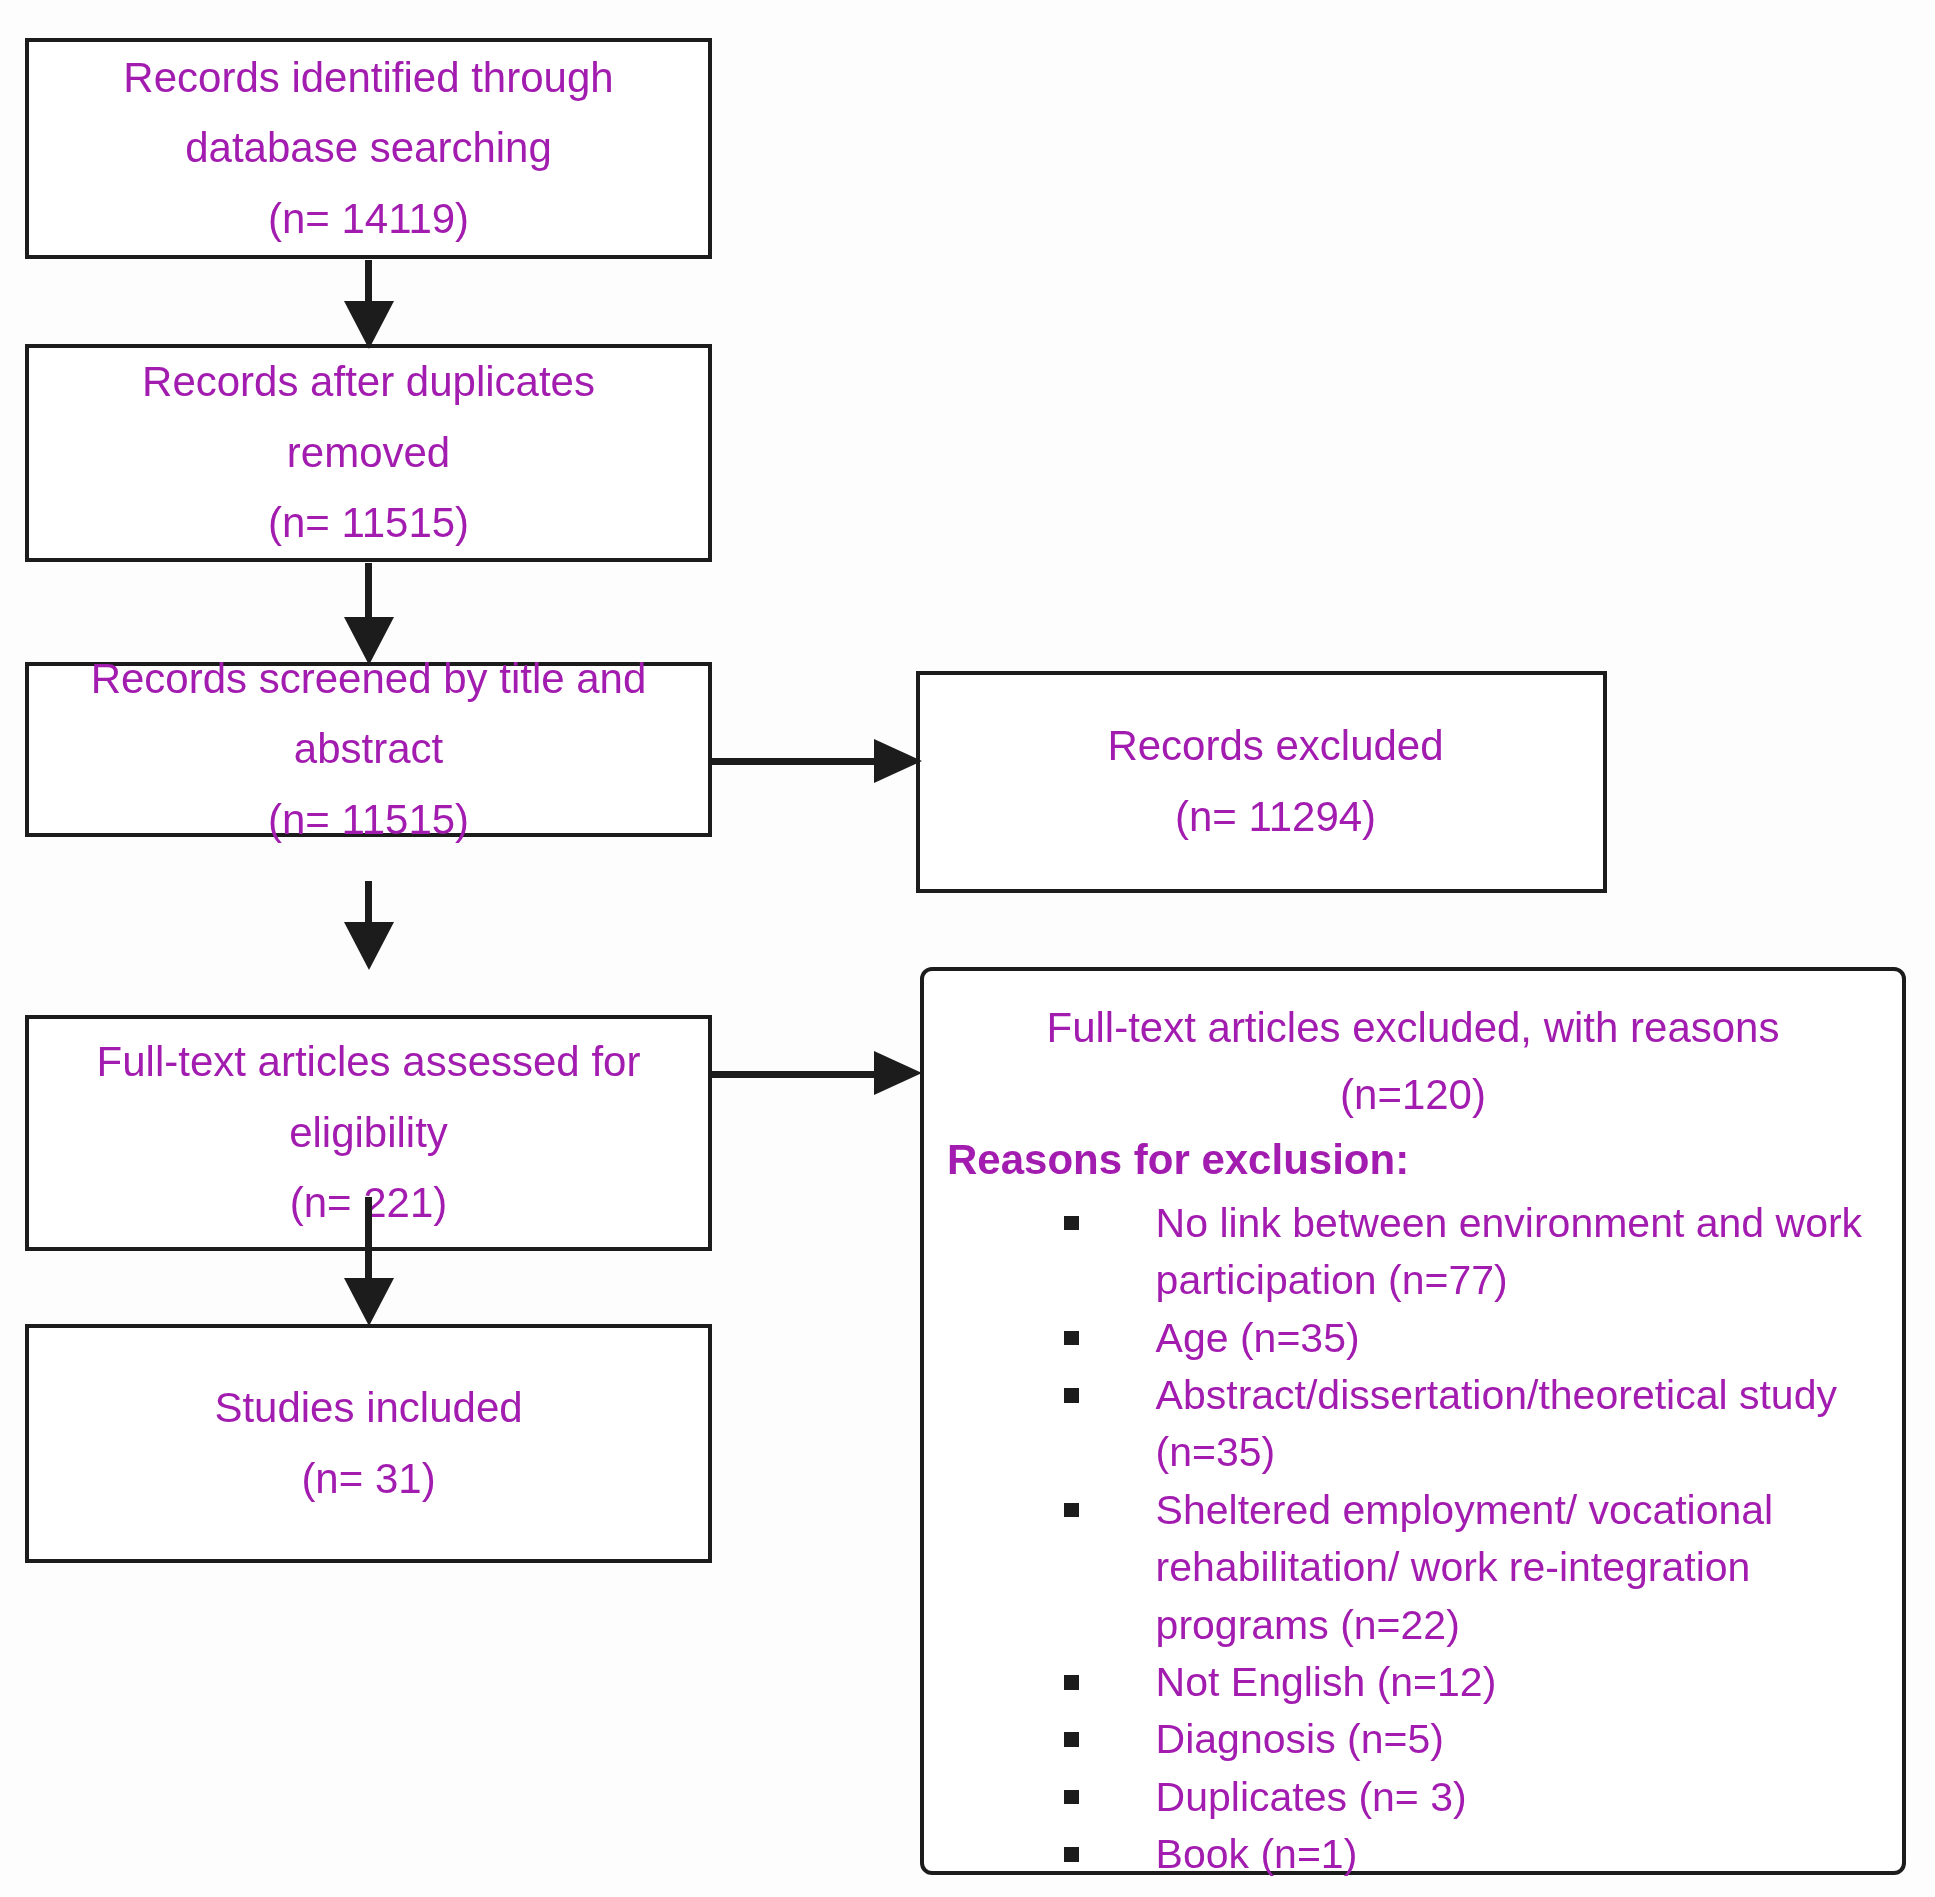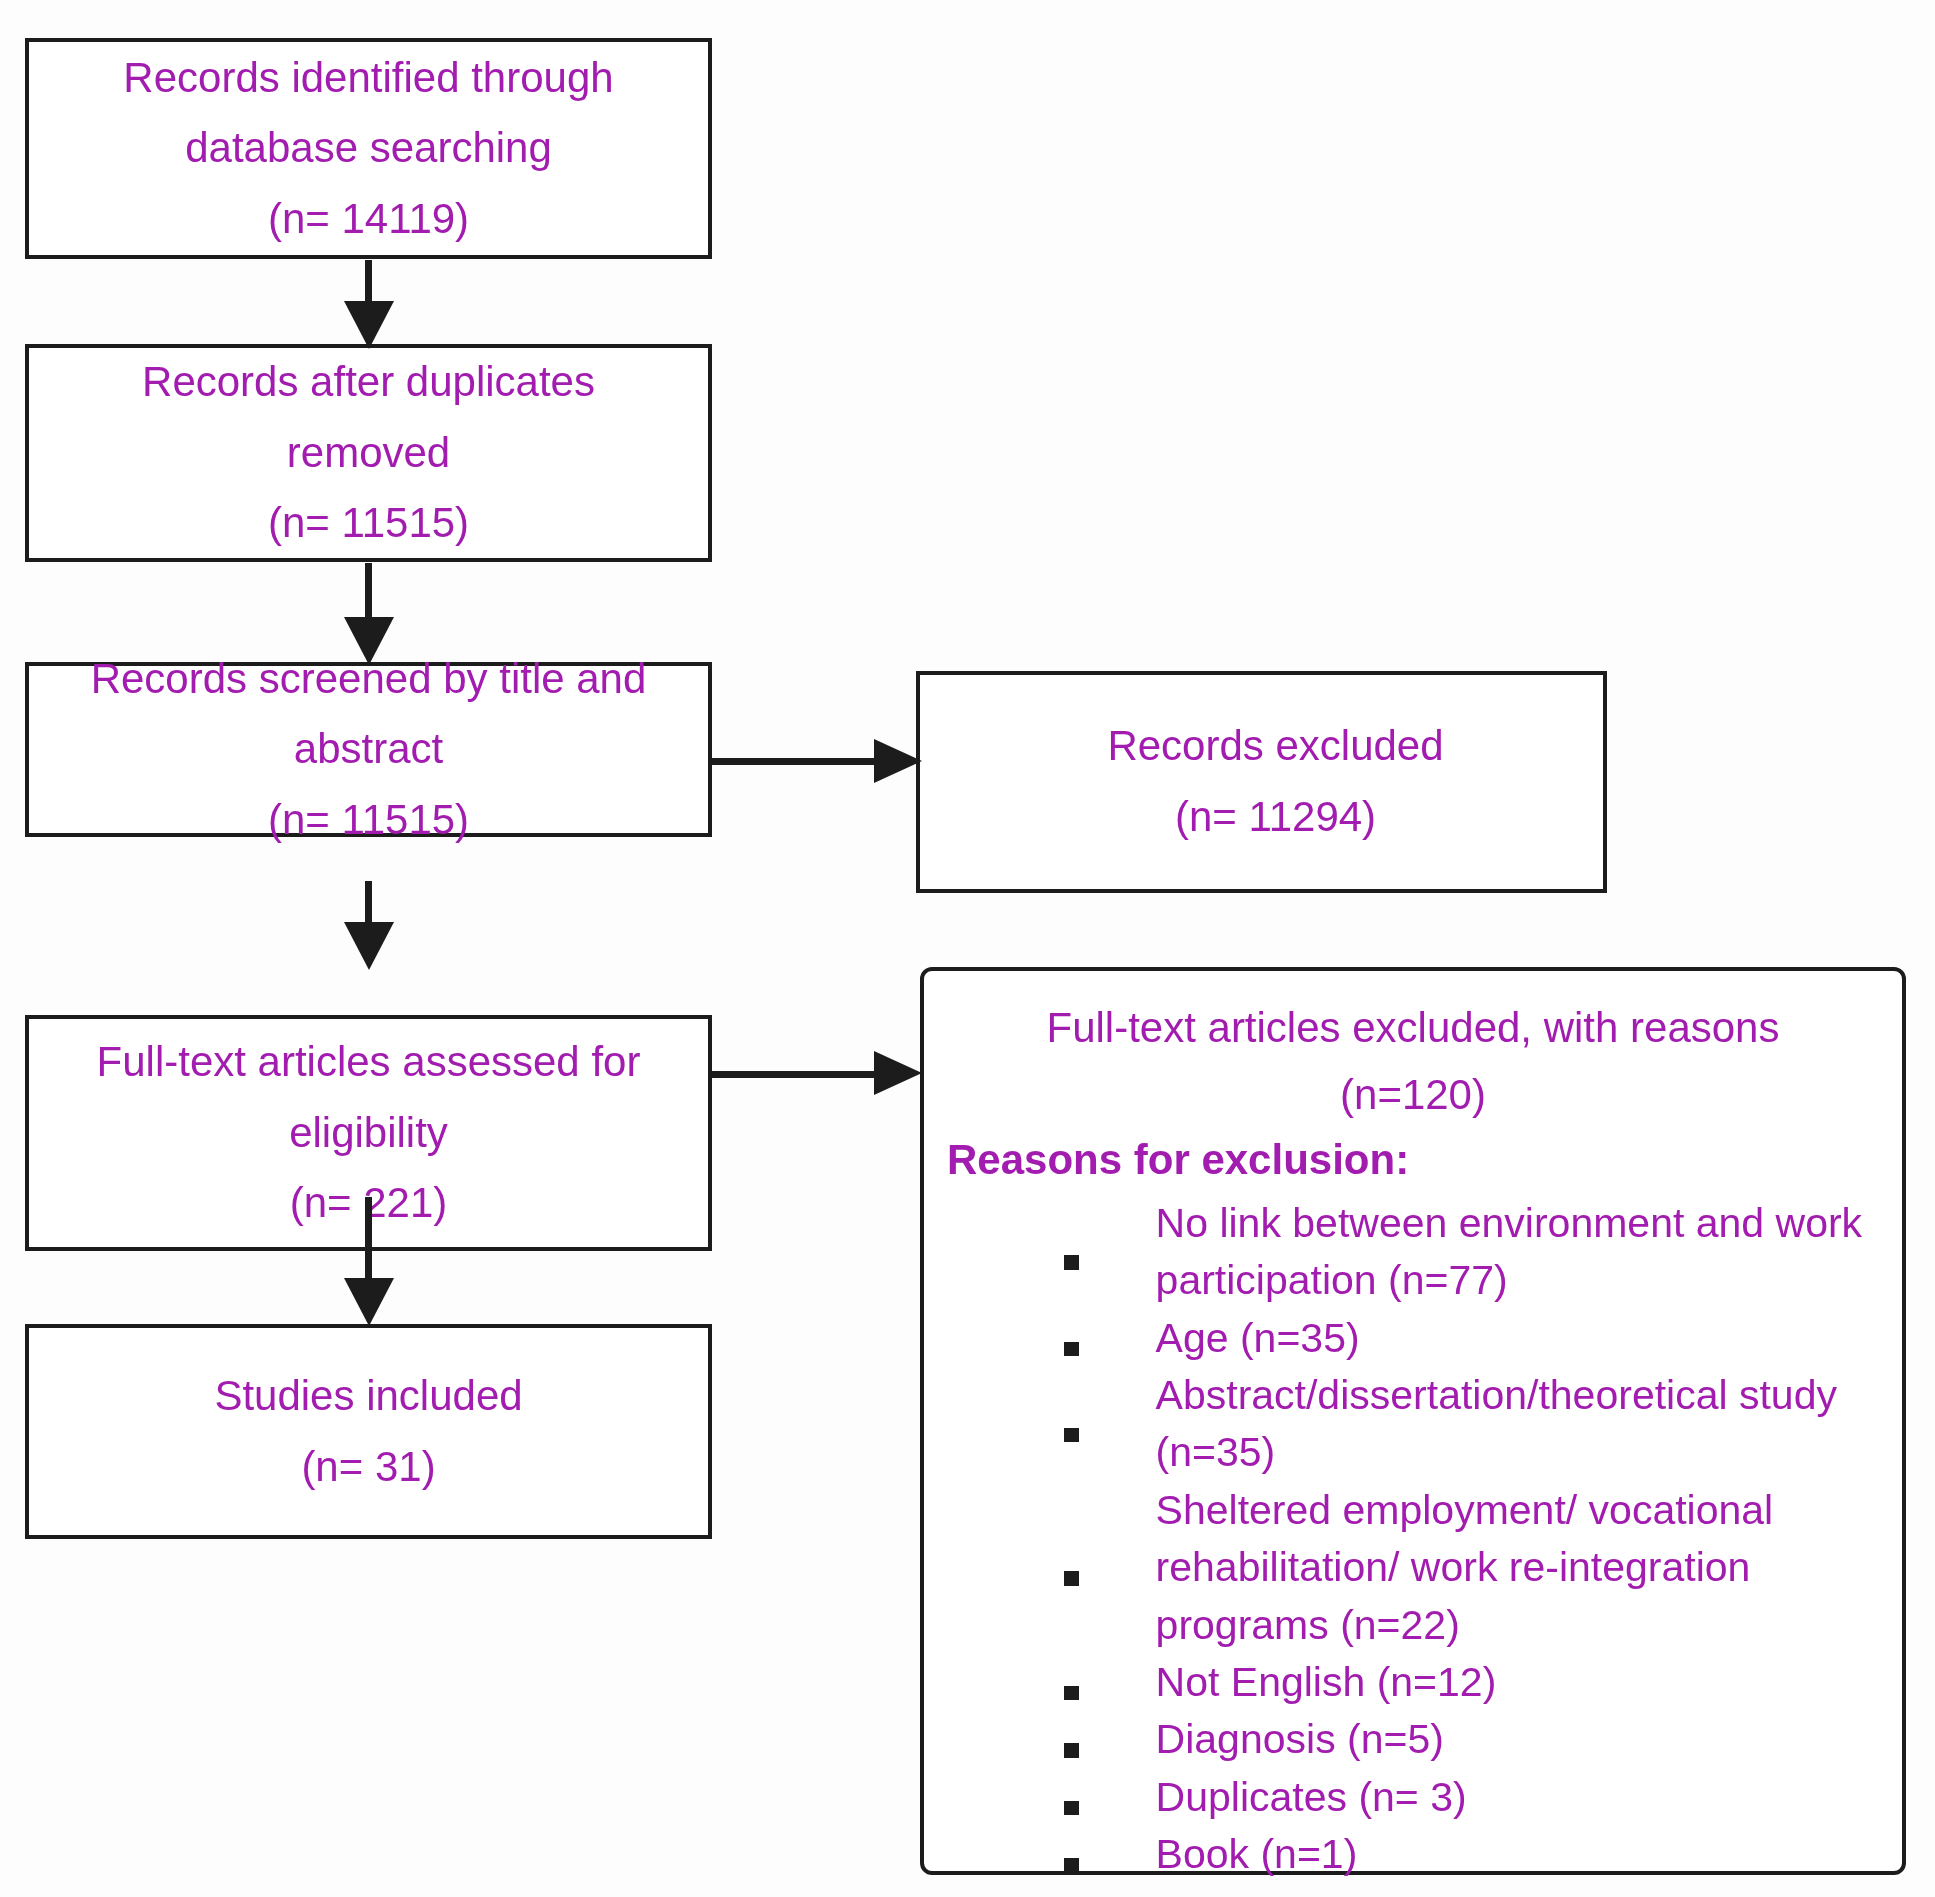--- a/index.html
+++ b/index.html
@@ -27,21 +27,21 @@
     text-align: center;
     font-size: 42px;
     line-height: 1.68;
     color: #a21caf;
   }
   .left-col { left: 25px; width: 687px; }
   #box-identified { top: 38px;   height: 221px; }
   #box-duplicates { top: 344px;  height: 218px; }
   #box-screened   { top: 662px; height: 175px; }
   #box-fulltext   { top: 967px; height: 236px; margin-top: 48px; }
-  #box-included   { top: 1324px; height: 215px; text-align: center; }
+  #box-included   { top: 1324px; height: 239px; text-align: center; }
 
   #box-excluded {
     left: 916px; top: 671px; width: 691px; height: 222px; padding-left: 28px;
   }
   #box-reasons {
     left: 920px; top: 967px; width: 986px; height: 908px;
     justify-content: flex-start;
     padding: 22.5px 0 0 0;
     border-radius: 12px;
   }
@@ -57,21 +57,21 @@
     list-style: none;
     margin: 4px 0 0 0;
     padding: 0 0 0 140px;
     align-self: flex-start;
     text-align: left;
     font-size: 41px;
     line-height: 1.40;
   }
   li.reason {
     display: flex;
-    align-items: center;
+    align-items: flex-start;
   }
   .bullet {
     flex: 0 0 auto;
     width: 14.6px;
     height: 14.6px;
     background: #1c1c1c;
     margin: 21px 77px 0 0;
   }
   .reason-text {
     display: block;

